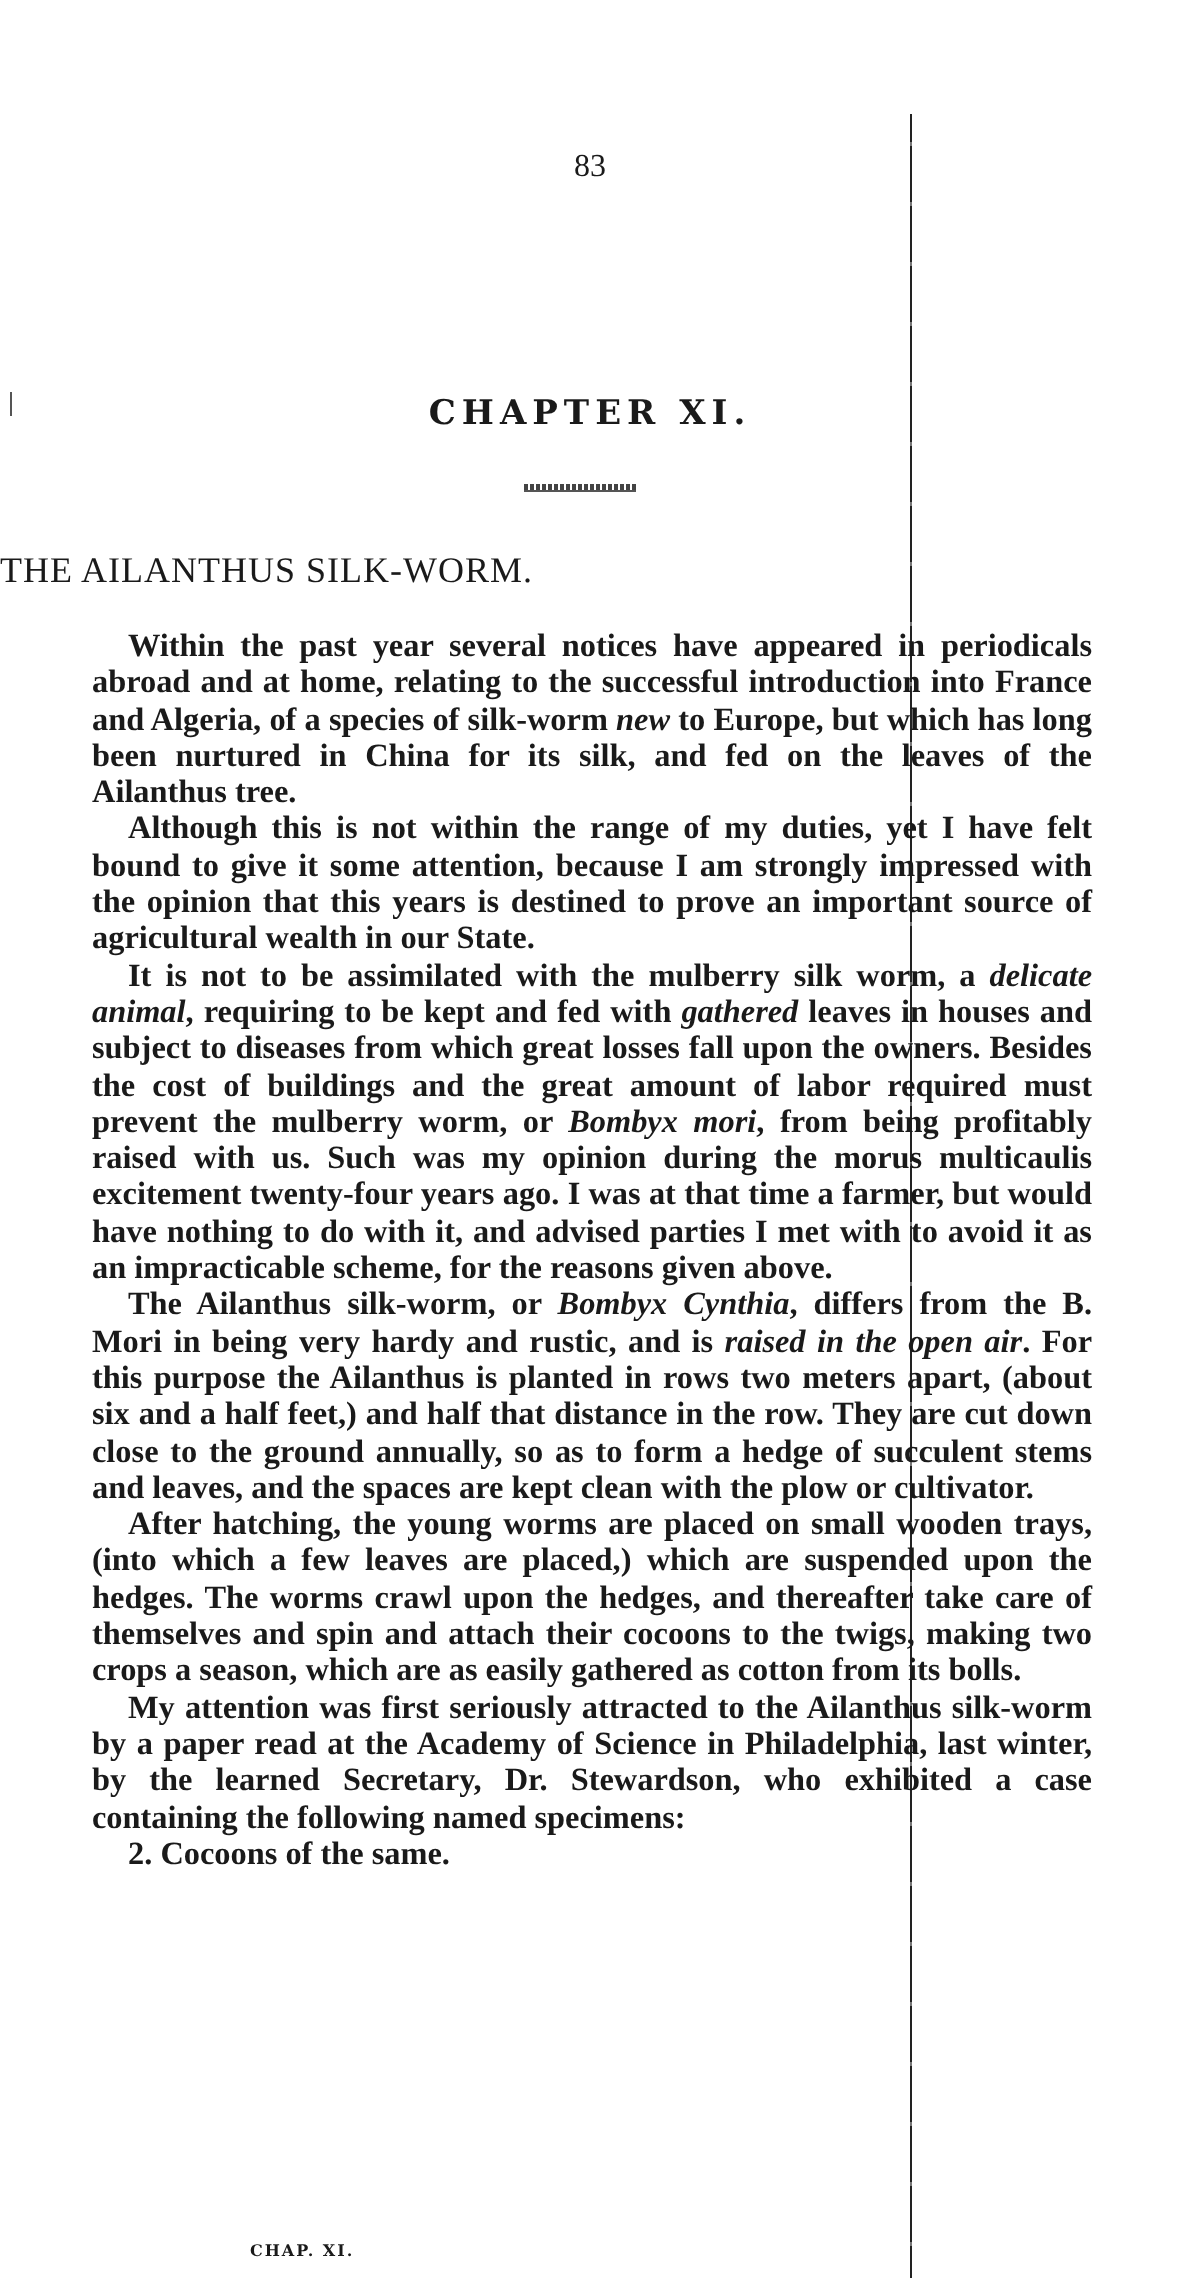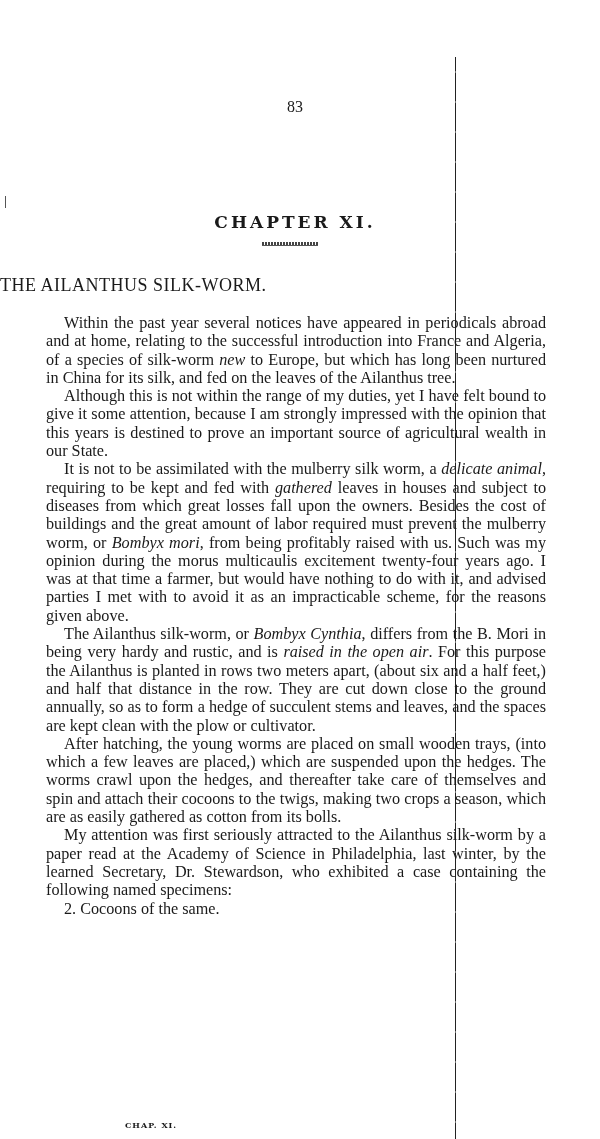--- a/index.html
+++ b/index.html
@@ -15,45 +15,45 @@
       position: absolute;
       left: 455px; top: 57px;
       width: 1px; height: 1082px;
       background: repeating-linear-gradient(to bottom, #222 0 14px, #777 14px 16px, #222 16px 30px);
     }
     .stray-mark {
       position: absolute; left: 5px; top: 196px;
       width: 1px; height: 12px; background: #555;
     }
     .page-number {
-      position: absolute; top: 98px; left: 0; width: 590px;
+      position: absolute; top: 75px; left: 0; width: 590px;
       text-align: center; font-size: 16px;
     }
     .chapter-title {
-      position: absolute; top: 212px; left: 0; width: 590px;
+      position: absolute; top: 197px; left: 0; width: 590px;
       text-align: center;
       font-family: "DejaVu Serif", serif; font-weight: bold;
       font-size: 17px; letter-spacing: 3px;
     }
     .ornament {
       position: absolute; top: 242px; left: 262px;
       width: 56px; height: 3px;
       background: repeating-linear-gradient(to right, #444 0 2px, transparent 2px 3px);
       border-bottom: 1px solid #555;
     }
     .section-title {
       position: absolute; top: 275px; left: 0; width: 590px;
       text-align: left; font-size: 18px; letter-spacing: 0.5px;
     }
     .body-text {
       position: absolute; top: 314px; left: 46px; width: 500px;
       font-size: 16.2px; line-height: 18.3px;
       text-align: justify;
     }
-    .body-text p { margin: 0; text-indent: 18px; }
+    .body-text p { margin: 0; text-indent: 18px; font-weight: bold; }
     .body-text em { font-style: italic; }
     .list-item { margin: 0; text-indent: 18px; }
     .footer-mark {
       position: absolute; top: 1120px; left: 125px;
       font-size: 8px; font-weight: bold; letter-spacing: 1px;
       font-family: "DejaVu Serif", serif;
     }
   </style>
 </head>
 <body>

